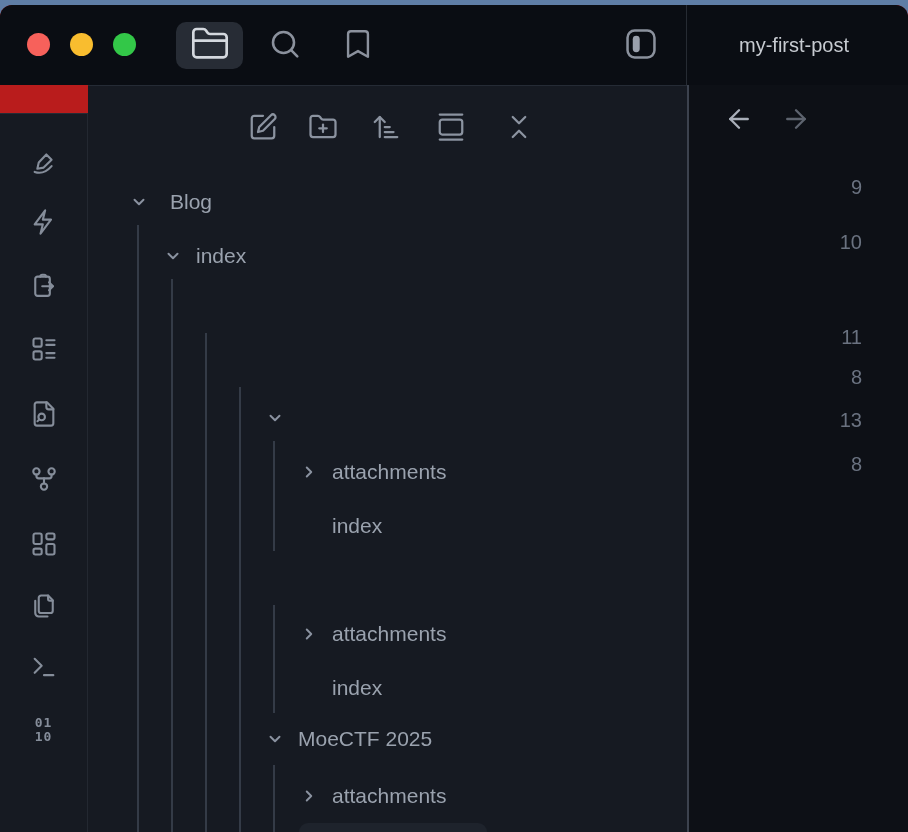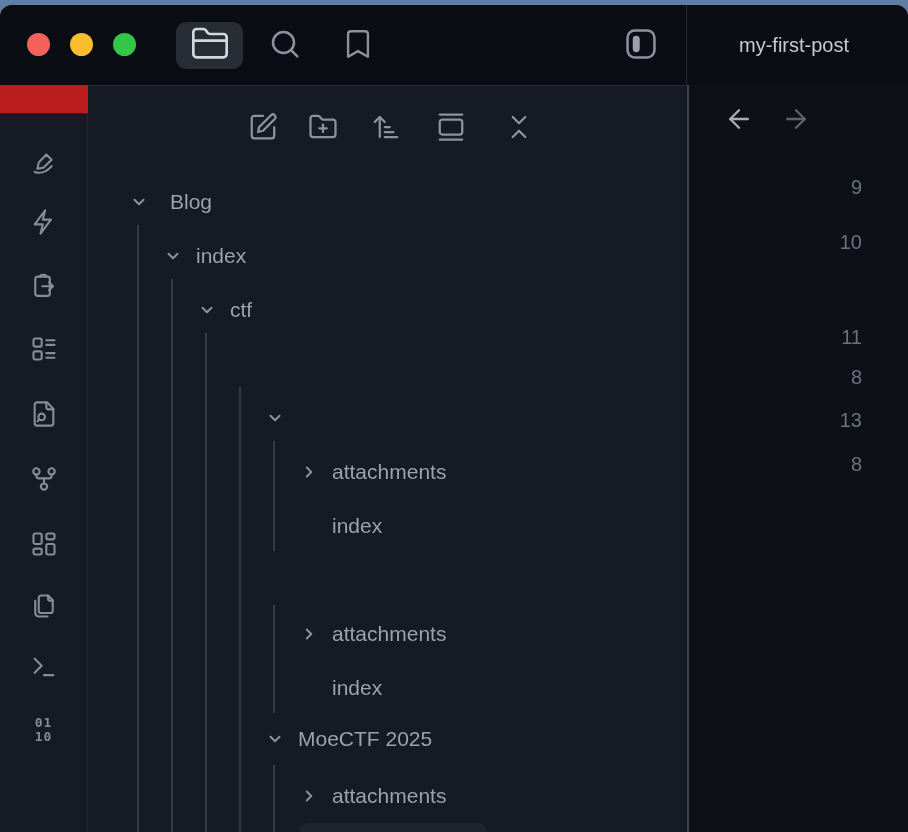--- a/index.html
+++ b/index.html
@@ -272,28 +272,20 @@
         <span class="tree-label">Blog</span>
       </div>
       <div class="tree-row lvl-1" style="top:143px" data-chevron="expanded">
         <span class="chev">
             <svg width="18" height="18" viewBox="0 0 24 24" stroke-width="2.6">
               <polyline points="6 9 12 15 18 9"></polyline>
             </svg>
           </span>
         <span class="tree-label">index</span>
       </div>
-      <div class="tree-row lvl-2" style="top:197px" data-chevron="expanded">
-        <span class="chev">
-            <svg width="18" height="18" viewBox="0 0 24 24" stroke-width="2.6">
-              <polyline points="6 9 12 15 18 9"></polyline>
-            </svg>
-          </span>
-        <span class="tree-label">ctf</span>
-      </div>
       <div class="tree-row lvl-4" style="top:305px" data-chevron="expanded">
         <span class="chev">
             <svg width="18" height="18" viewBox="0 0 24 24" stroke-width="2.6">
               <polyline points="6 9 12 15 18 9"></polyline>
             </svg>
           </span>
       </div>
       <div class="tree-row lvl-5" style="top:359px" data-chevron="collapsed">
         <span class="chev">
             <svg width="18" height="18" viewBox="0 0 24 24" stroke-width="2.6">

